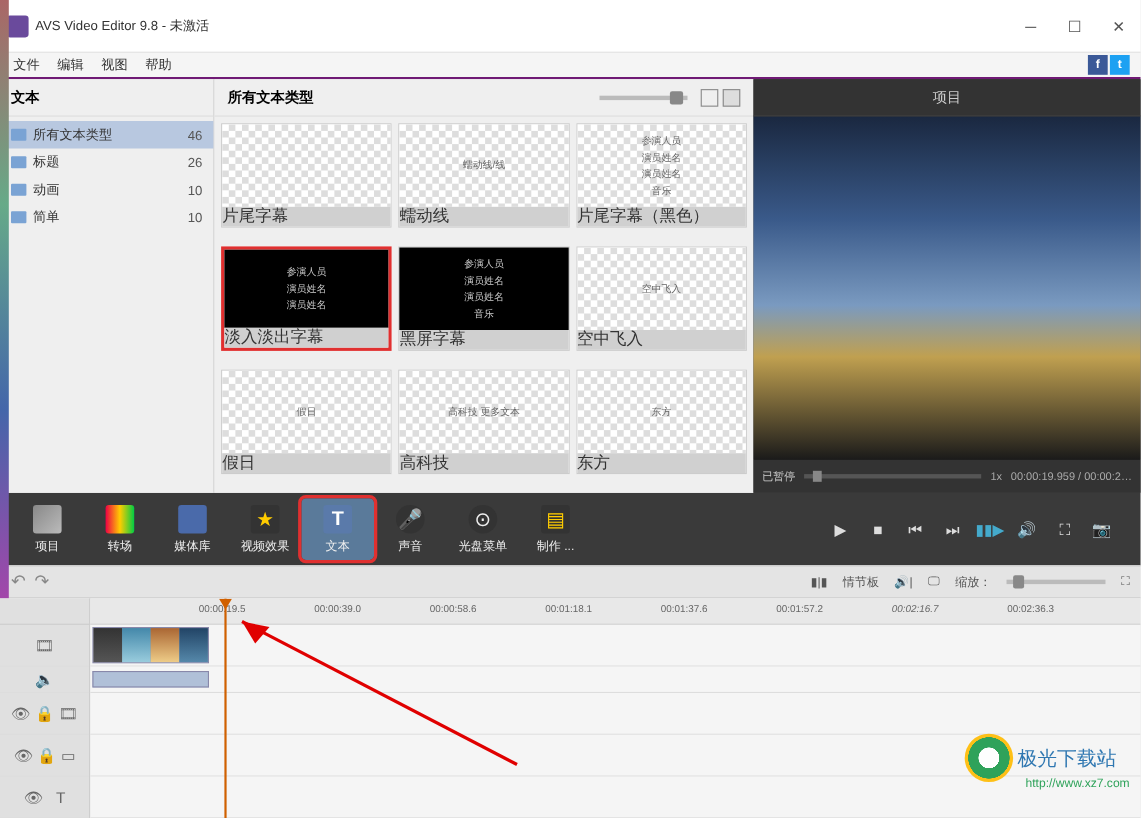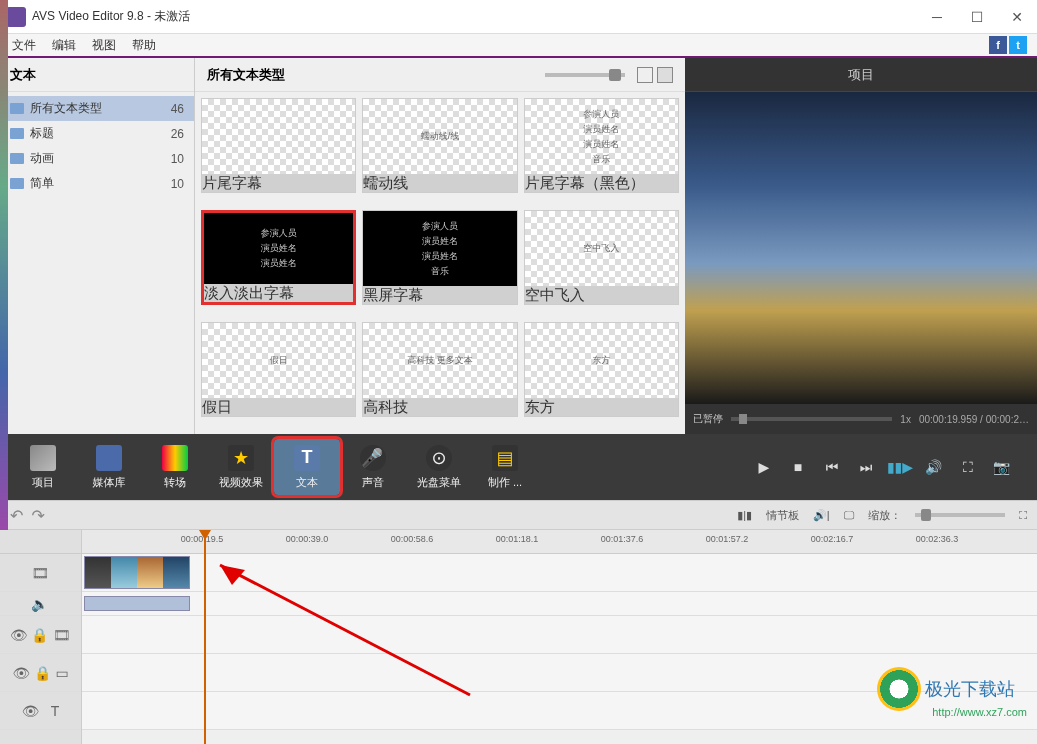--- a/index.html
+++ b/index.html
@@ -1,19 +1,19 @@
 <!DOCTYPE html>
 <html><head>
 <meta charset="utf-8">
 <style>
 * { margin: 0; padding: 0; box-sizing: border-box; font-family: "Microsoft YaHei", Arial, sans-serif; }
 body { background: #f0f0f0; width: 1037px; height: 744px; overflow: hidden; position: relative; }
 
 
-.titlebar { height: 34px; background: #fff; display: flex; align-items: center; border-bottom: 1px solid #ddd; }
+.titlebar { height: 48px; background: #fff; display: flex; align-items: center; border-bottom: 1px solid #ddd; }
 .titlebar .app-icon { width: 20px; height: 20px; margin: 0 6px; background: #6a4a9c; border-radius: 3px; }
 .titlebar .title { font-size: 12px; color: #333; flex: 1; }
 .titlebar .win-btns { display: flex; }
 .titlebar .win-btn { width: 40px; height: 30px; display: flex; align-items: center; justify-content: center; font-size: 14px; color: #555; }
 
 
 .menubar { height: 24px; background: #f5f5f5; display: flex; align-items: center; padding: 0 4px; border-bottom: 2px solid #701a75; }
 .menubar .menu-item { font-size: 12px; padding: 2px 8px; color: #333; }
 .menubar .social { margin-left: auto; display: flex; gap: 2px; padding-right: 6px; }
 .menubar .social-icon { width: 18px; height: 18px; background: #3b5998; color: white; font-size: 11px; display: flex; align-items: center; justify-content: center; font-weight: bold; }
@@ -257,26 +257,26 @@
 
 </div>
 
 <div class="toolbar" id="toolbar">
 
   <div class="tool-btn">
       <div class="tool-icon ic-proj"></div>
       <span>项目</span>
     </div>
     <div class="tool-btn">
+      <div class="tool-icon ic-trans"></div>
+      <span>转场</span>
+    </div>
+    <div class="tool-btn">
       <div class="tool-icon ic-media"></div>
       <span>媒体库</span>
-    </div>
-    <div class="tool-btn">
-      <div class="tool-icon ic-trans"></div>
-      <span>转场</span>
     </div>
     <div class="tool-btn">
       <div class="tool-icon ic-fx">★</div>
       <span>视频效果</span>
     </div>
     <div class="tool-btn active highlighted">
       <div class="tool-icon ic-text">T</div>
       <span>文本</span>
     </div>
     <div class="tool-btn">
@@ -330,21 +330,21 @@
     <div class="tl-track-head">👁 &nbsp; T</div>
   </div>
   <div class="tl-body">
     <div class="tl-ruler" id="tl-ruler">
         <span class="tl-tick" style="left: 120px;">00:00:19.5</span>
         <span class="tl-tick" style="left: 225px;">00:00:39.0</span>
         <span class="tl-tick" style="left: 330px;">00:00:58.6</span>
         <span class="tl-tick" style="left: 435px;">00:01:18.1</span>
         <span class="tl-tick" style="left: 540px;">00:01:37.6</span>
         <span class="tl-tick" style="left: 645px;">00:01:57.2</span>
-        <span class="tl-tick" style="left: 750px;">00:02:16.7</span>
+        <span class="tl-tick" style="left: 750px; font-style: italic;">00:02:16.7</span>
         <span class="tl-tick" style="left: 855px;">00:02:36.3</span>
       </div>
     <div class="tl-track">
       <div class="tl-clip">
         <div class="seg s1"></div>
           <div class="seg s2"></div>
           <div class="seg s3"></div>
           <div class="seg s4"></div>
       </div>
     </div>

